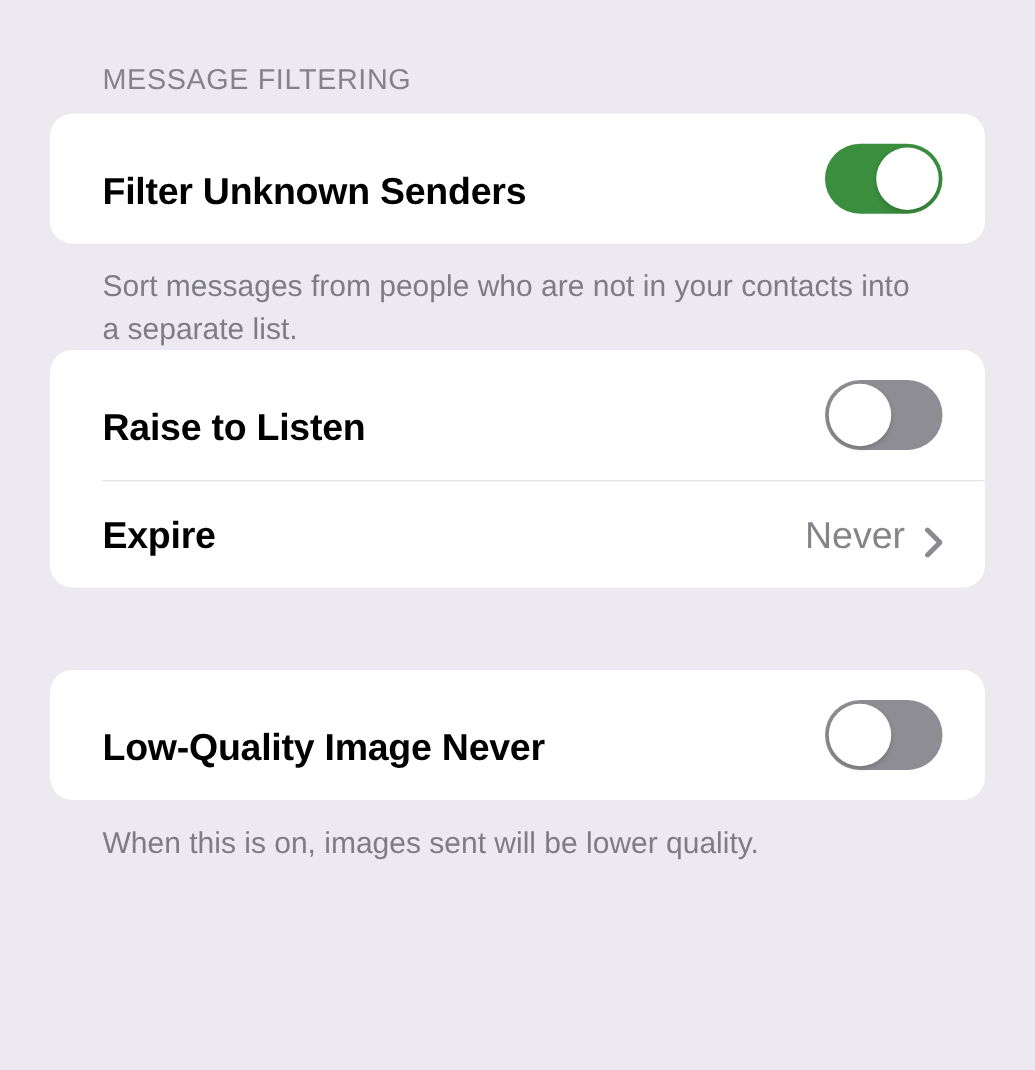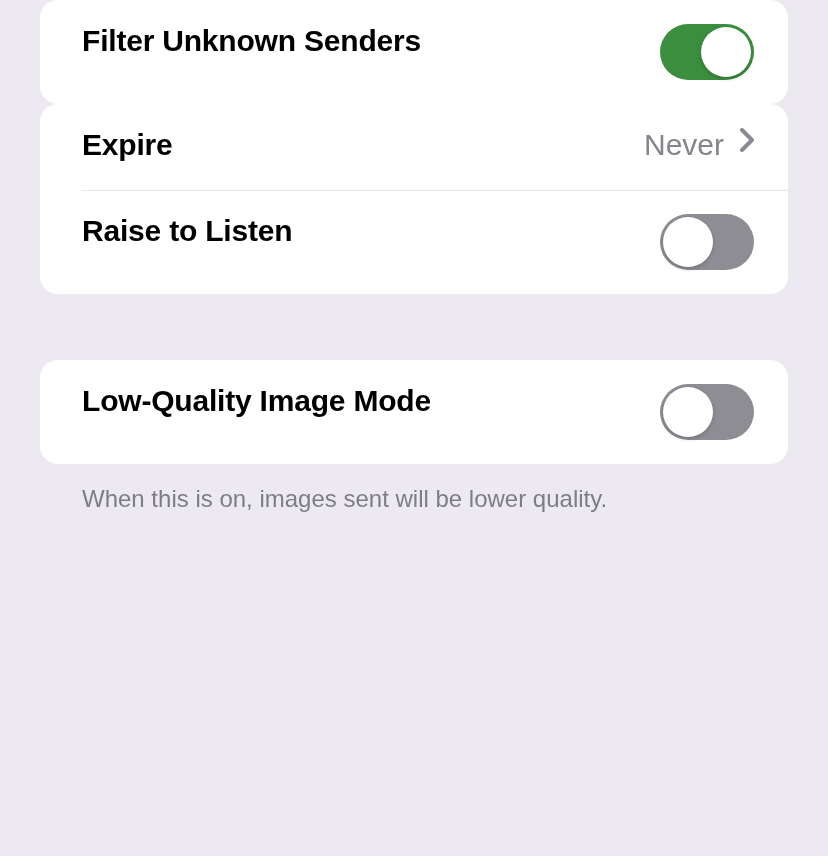--- a/index.html
+++ b/index.html
@@ -29,21 +29,21 @@
       font-weight: 400;
       line-height: 1.4;
     }
     .group {
       background: #ffffff;
       border-radius: 18px;
       overflow: hidden;
     }
     .row {
       display: flex;
-      align-items: flex-start;
+      align-items: flex-end;
       padding: 24px 34px 24px 42px;
       min-height: 86px;
     }
     .row + .row {
       position: relative;
     }
     .row + .row::before {
       content: "";
       position: absolute;
       top: 0;
@@ -90,54 +90,56 @@
     }
     .switch-on .switch-knob { right: 3px; }
     .switch-off .switch-knob { left: 3px; }
     .group-image { margin-top: 66px; }
   </style>
 </head>
 <body>
 
 <div class="page">
 
+  <div class="header">MESSAGE FILTERING</div>
 
   <div class="group">
     <div class="row">
       <div class="row-label">Filter Unknown Senders</div>
       <div class="switch switch-on">
         <div class="switch-knob"></div>
       </div>
     </div>
   </div>
 
+  <div class="footer">Sort messages from people who are not in your contacts into a separate list.</div>
 
 
   <div class="group">
+    <div class="row">
+      <div class="row-label">Raise to Listen</div>
+      <div class="switch switch-off">
+        <div class="switch-knob"></div>
+      </div>
+    </div>
     <div class="row">
       <div class="row-label">Expire</div>
       <div class="row-value">Never</div>
       <div class="chevron">
         <svg width="14" height="24" viewBox="0 0 14 24">
           <path d="M2 2 L12 12 L2 22" fill="none" stroke="#8c8a90" stroke-width="4" stroke-linecap="round" stroke-linejoin="round"></path>
         </svg>
       </div>
     </div>
-    <div class="row">
-      <div class="row-label">Raise to Listen</div>
-      <div class="switch switch-off">
-        <div class="switch-knob"></div>
-      </div>
-    </div>
   </div>
 
 
   <div class="group group-image">
     <div class="row">
-      <div class="row-label">Low-Quality Image Mode</div>
+      <div class="row-label">Low-Quality Image Never</div>
       <div class="switch switch-off">
         <div class="switch-knob"></div>
       </div>
     </div>
   </div>
 
   <div class="footer">When this is on, images sent will be lower quality.</div>
 
 </div>
 

